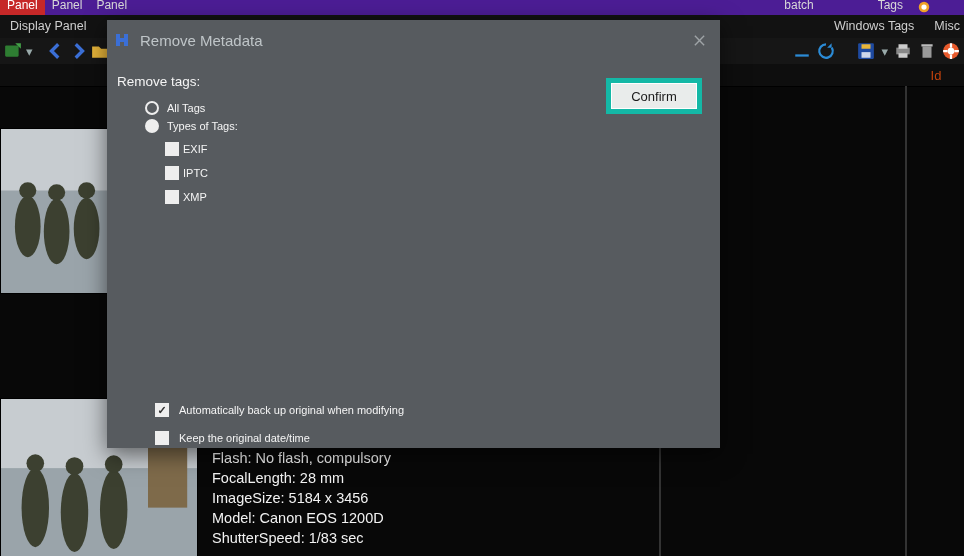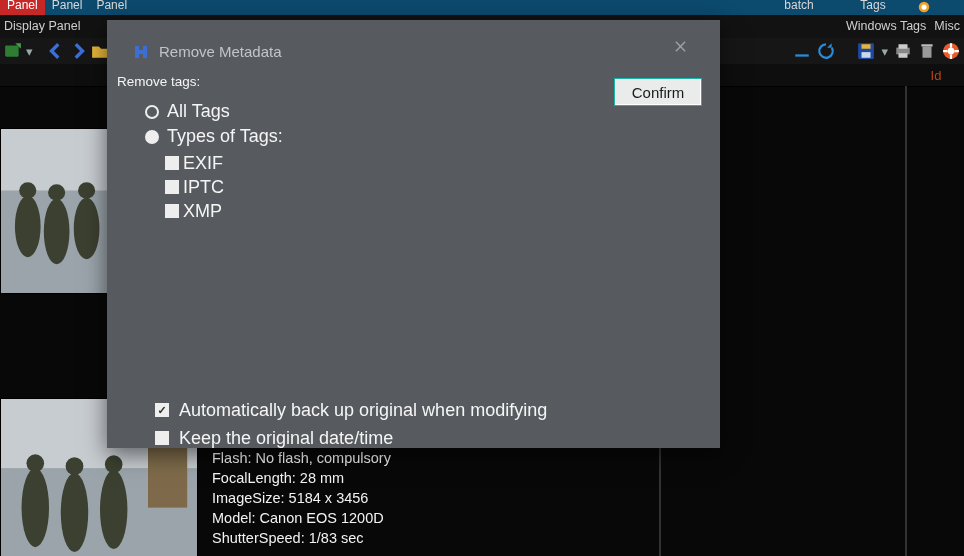--- a/index.html
+++ b/index.html
@@ -5,31 +5,31 @@
   html,body{
     margin:0;padding:0;width:964px;height:556px;overflow:hidden;
     font-family:"Segoe UI","Helvetica Neue",Arial,sans-serif;
     background:#111;color:#e8e8e8;font-size:13px;
     position:relative;
   }
   
   .app{position:absolute;inset:0;background:#080808;}
   .menubar{
     position:absolute;left:0;top:0;right:0;height:15px;
-    background:#0c4a6e;border-bottom:1px solid #000;
+    background:#4c1d95;border-bottom:1px solid #000;
     display:flex;align-items:flex-end;
   }
   .mtab{height:15px;padding:0 7px 0 7px;line-height:11px;color:#d8d8d8;font-size:12px;}
   .mtab.active{background:#c62828;color:#fff;}
   .tabbar{
     position:absolute;left:0;top:15px;right:0;height:23px;
     background:#121212;display:flex;align-items:center;
     border-bottom:1px solid #000;
   }
-  .ttab{padding:0 4px;line-height:23px;color:#cfcfcf;font-size:12.5px;}
+  .ttab{padding:0 10px;line-height:23px;color:#cfcfcf;font-size:12.5px;}
   .toolbar{
     position:absolute;left:0;top:38px;right:0;height:26px;
     background:#161616;display:flex;align-items:center;gap:4px;
     padding:0 4px;border-bottom:1px solid #000;
   }
   .tbicon{width:18px;height:18px;display:inline-flex;align-items:center;justify-content:center;
     border-radius:2px;}
   .dd{color:#9aa;}
   .columnhdr{
     position:absolute;left:0;top:64px;right:0;height:22px;
@@ -50,22 +50,22 @@
     background:#fdfdfd;
   }
   
   .overlay{position:absolute;inset:0;}
   .dialog{
     position:absolute;left:107px;top:20px;width:613px;height:428px;
     background:#575b5f;box-shadow:0 6px 22px rgba(0,0,0,.55);
     color:#f5f5f5;
   }
   .dlg-titlebar{
-    height:40px;display:flex;align-items:flex-end;gap:10px;
-    padding:0 26px;background:#575b5f;
+    height:40px;display:flex;align-items:center;gap:10px;
+    padding:0 7px;background:#575b5f;
   }
   .dlg-icon{width:16px;height:16px;}
   .dlg-title{font-size:15px;color:#bfc5c8;}
   .dlg-close{
     margin-left:auto;width:28px;height:28px;display:flex;align-items:center;
     justify-content:center;color:#a8adaf;cursor:pointer;font-size:16px;
   }
   .dlg-body{position:relative;padding:10px 0 10px 10px;height:calc(100% - 40px);}
   .dlg-label{font-size:13.5px;margin:4px 0 12px 0;}
   .opt-row{display:flex;align-items:center;gap:8px;margin:4px 0 4px 28px;}
@@ -79,37 +79,37 @@
     width:14px;height:14px;border:1px solid #eee;background:#eee;box-sizing:border-box;
     display:inline-flex;align-items:center;justify-content:center;color:#333;font-size:11px;
     line-height:1;
   }
   .cb.unchecked::after{content:"";}
   .cb.checked::after{content:"✓";font-weight:700;}
   .bottom-opts{position:absolute;left:48px;bottom:16px;}
   .bottom-opts .row{display:flex;align-items:center;gap:10px;height:28px;}
   .dlg-buttons{position:absolute;right:18px;top:58px;display:flex;flex-direction:column;gap:12px;}
   .btn{
-    width:86px;height:26px;border:1px solid #14b8a6;background:#e9eceb;color:#1b1b1b;
-    font-size:15px;display:flex;align-items:center;justify-content:center;cursor:pointer;
+    width:86px;height:26px;border:5px solid #14b8a6;background:#e9eceb;color:#1b1b1b;
+    font-size:13px;display:flex;align-items:center;justify-content:center;cursor:pointer;
     box-shadow:inset 0 0 0 1px #fff;
   }
-  .txt{font-size:18px;}
+  .txt{font-size:11px;}
 </style>
 </head>
 <body>
 
 <div class="app">
   <div class="menubar">
     <div class="mtab active">Panel</div>
     <div class="mtab">Panel</div>
     <div class="mtab">Panel</div>
     <div style="flex:1"></div>
     <div class="mtab" style="width:60px;text-align:center">batch</div>
-    <div class="mtab" style="width:60px;text-align:center">Tags</div>
+    <div class="mtab" style="width:60px;text-align:right">Tags</div>
     <div class="mtab" style="width:40px">
       <svg viewBox="0 0 16 16" width="14" height="14">
           <circle cx="8" cy="8" r="6" fill="#f0a128"></circle>
           <circle cx="8" cy="8" r="3" fill="#fff"></circle>
         </svg>
     </div>
   </div>
 
   <div class="tabbar">
     <div class="ttab">Display Panel</div>

